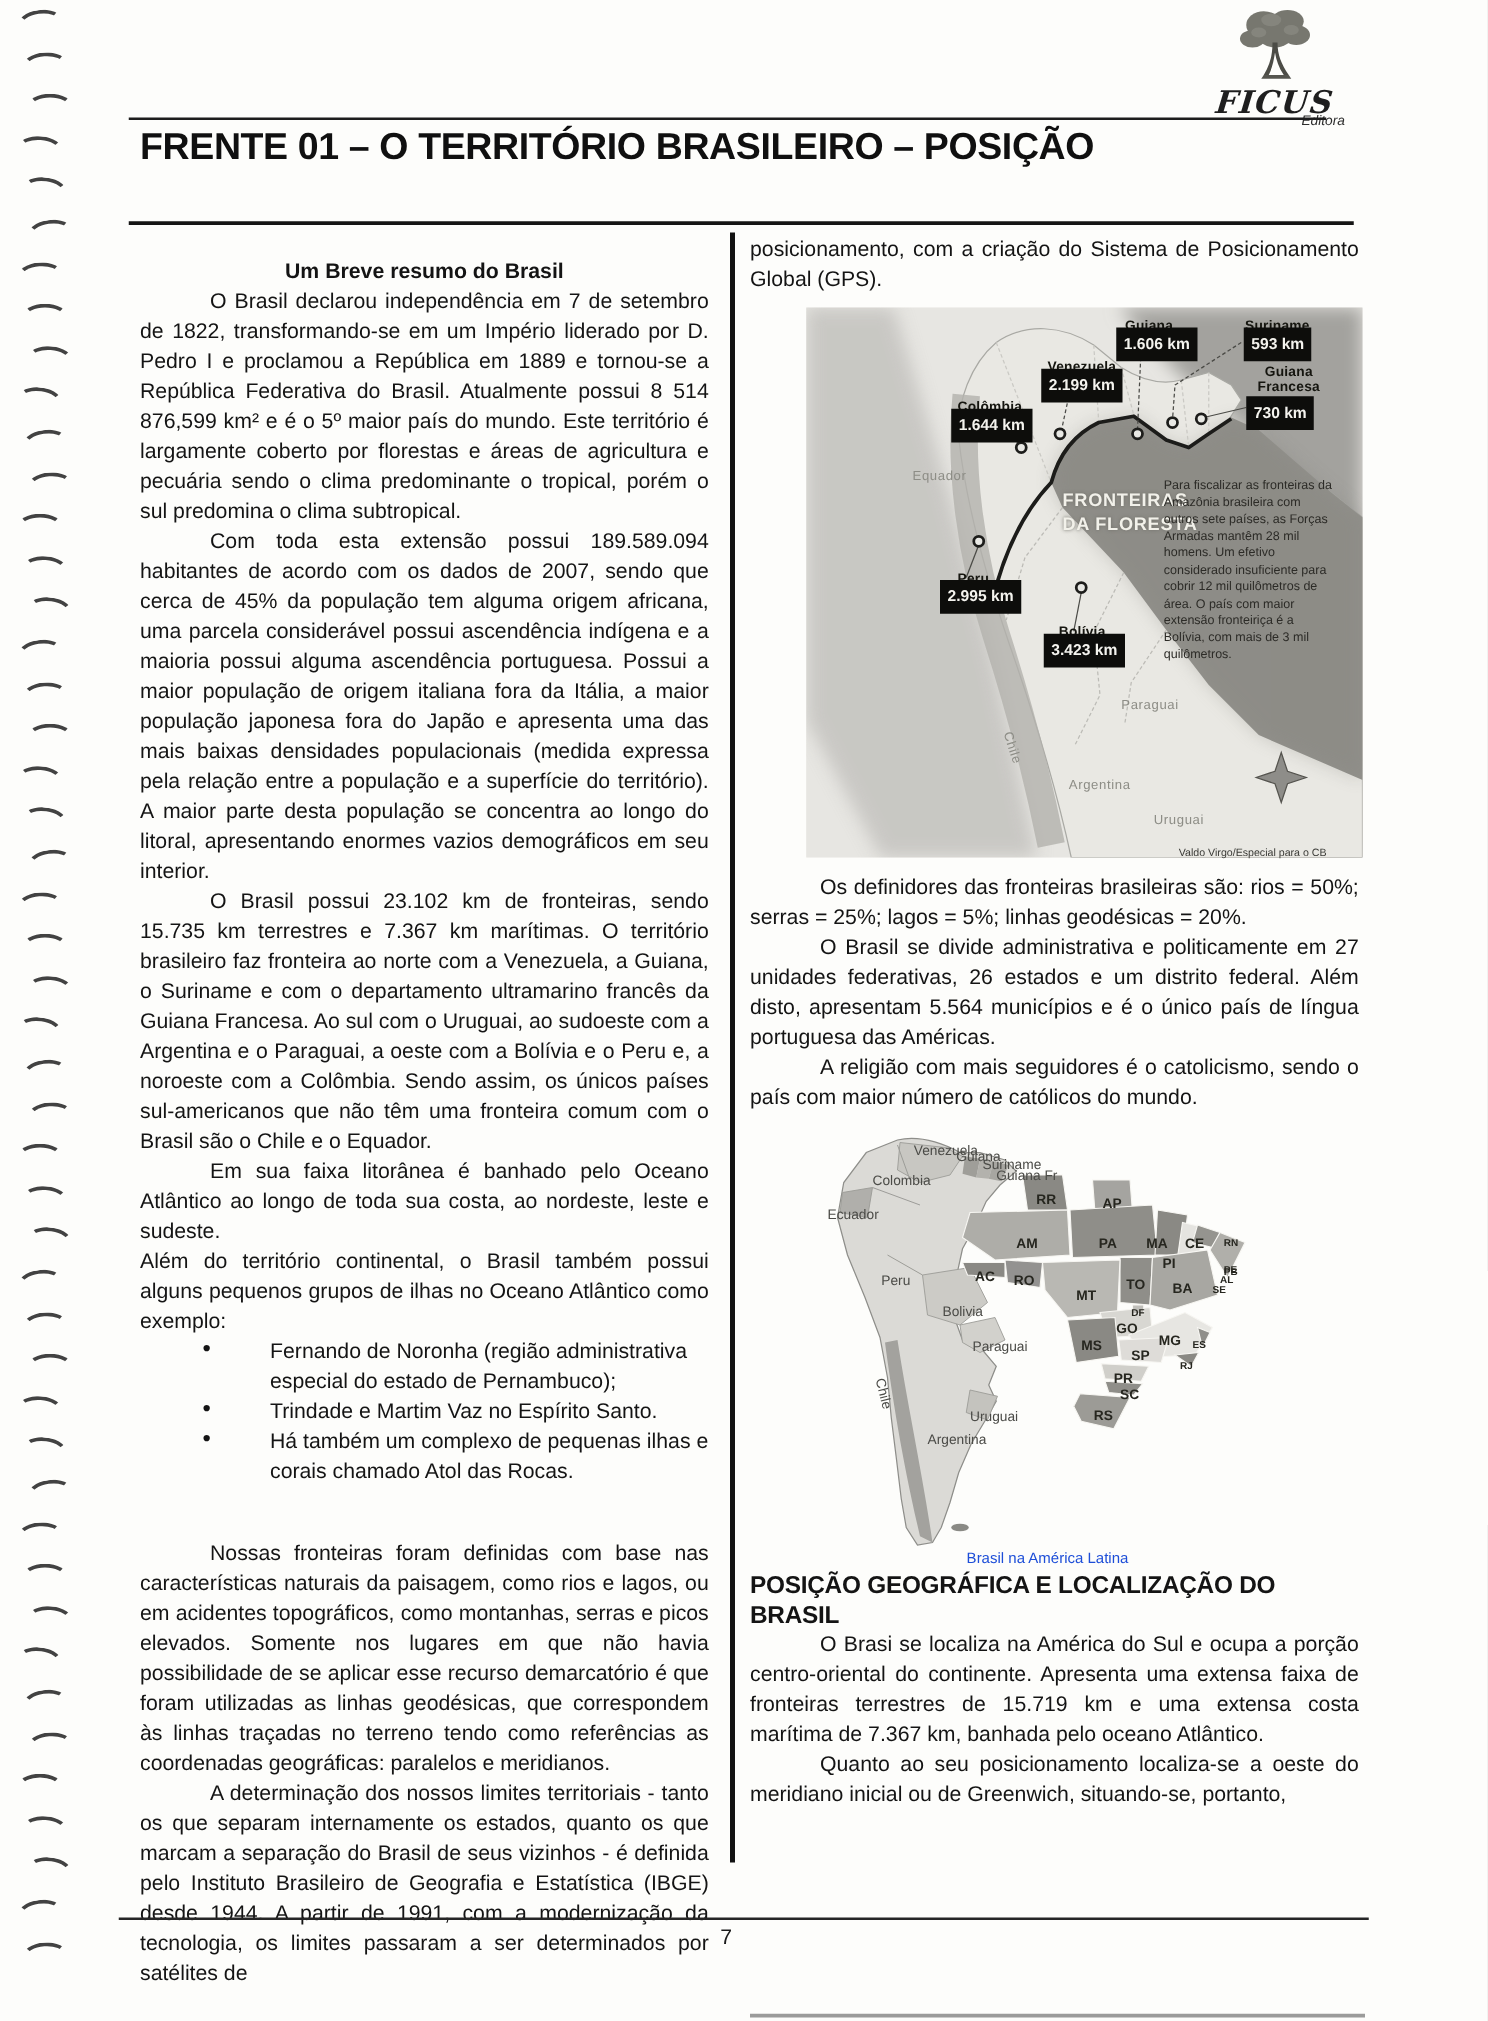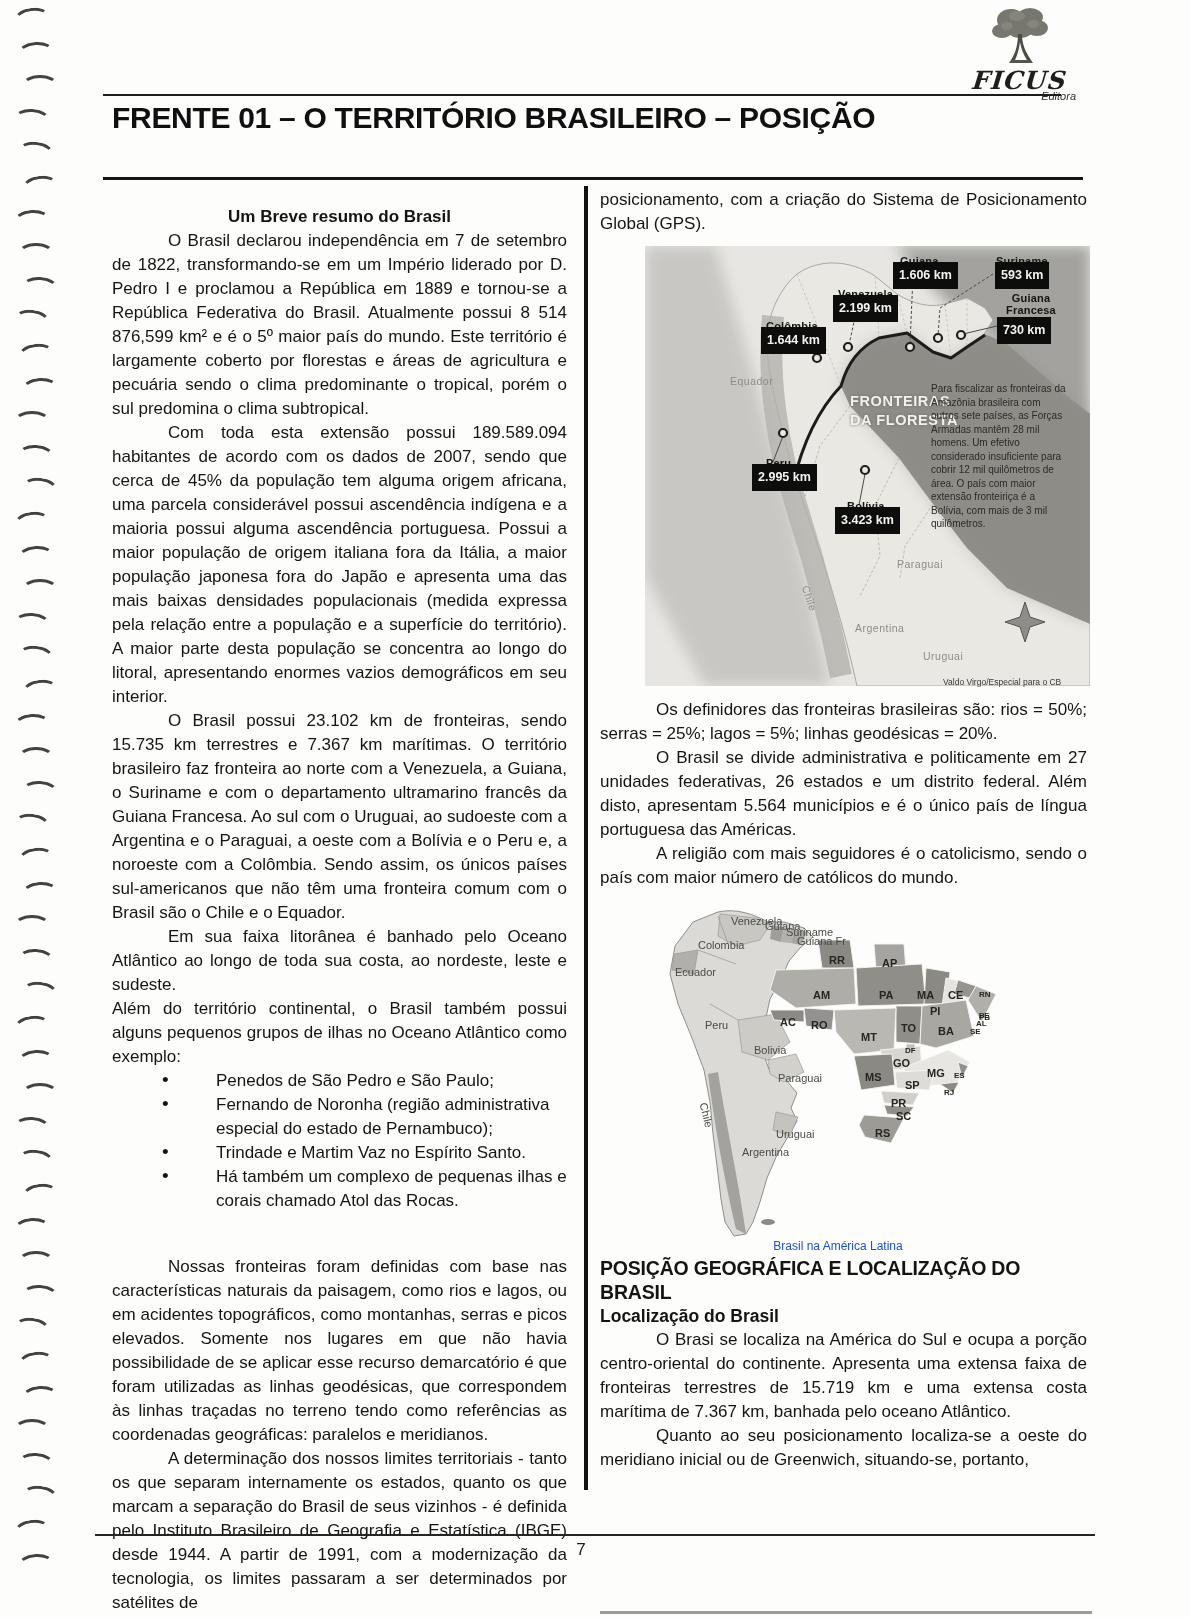--- a/index.html
+++ b/index.html
@@ -141,21 +141,20 @@
   <div class="divider"></div>
 
   <div class="col col-left">
     <p class="subhead">Um Breve resumo do Brasil</p>
     <p class="indent">O Brasil declarou independência em 7 de setembro de 1822, transformando-se em um Império liderado por D. Pedro I e proclamou a República em 1889 e tornou-se a República Federativa do Brasil.  Atualmente possui 8 514 876,599 km² e é o 5º maior país do mundo. Este território é largamente coberto por florestas e áreas de agricultura e pecuária sendo o clima predominante o tropical, porém o sul predomina o clima subtropical.</p>
     <p class="indent">Com toda esta extensão possui 189.589.094 habitantes de acordo com os dados de 2007, sendo que cerca de 45% da população tem alguma origem africana, uma parcela considerável possui ascendência indígena e a maioria possui alguma ascendência portuguesa. Possui a maior população de origem italiana fora da Itália, a maior população japonesa fora do Japão e apresenta uma das mais baixas densidades populacionais (medida expressa pela relação entre a população e a superfície do território). A maior parte desta população se concentra ao longo do litoral, apresentando enormes vazios demográficos em seu interior.</p>
     <p class="indent">O Brasil possui 23.102 km de fronteiras, sendo 15.735 km terrestres e 7.367 km marítimas. O território brasileiro faz fronteira ao norte com a Venezuela, a Guiana, o Suriname e com o departamento ultramarino francês da Guiana Francesa. Ao sul com o Uruguai, ao sudoeste com a Argentina e o Paraguai, a oeste com a Bolívia e o Peru e, a noroeste com a Colômbia. Sendo assim, os únicos países sul-americanos que não têm uma fronteira comum com o Brasil são o Chile e o Equador.</p>
     <p class="indent">Em sua faixa litorânea é banhado pelo Oceano Atlântico ao longo de toda sua costa, ao nordeste, leste e sudeste.</p>
     <p>Além do território continental, o Brasil também possui alguns pequenos grupos de ilhas no Oceano Atlântico como exemplo:</p>
     <ul class="islands">
-      <li>Penedos de São Pedro e São Paulo;</li>
       <li>Fernando de Noronha (região administrativa especial do estado de Pernambuco);</li>
       <li>Trindade e Martim Vaz no Espírito Santo.</li>
       <li>Há também um complexo de pequenas ilhas e corais chamado Atol das Rocas.</li>
     </ul>
     <p class="indent gap-top">Nossas fronteiras foram definidas com base nas características naturais da paisagem, como rios e lagos, ou em acidentes topográficos, como montanhas, serras e picos elevados. Somente nos lugares em que não havia possibilidade de se aplicar esse recurso demarcatório é que foram utilizadas as linhas geodésicas, que correspondem às linhas traçadas no terreno tendo como referências as coordenadas geográficas: paralelos e meridianos.</p>
     <p class="indent">A determinação dos nossos limites territoriais - tanto os que separam internamente os estados, quanto os que marcam a separação do Brasil de seus vizinhos - é definida pelo Instituto Brasileiro de Geografia e Estatística (IBGE) desde 1944. A partir de 1991, com a modernização da tecnologia, os limites passaram a ser determinados por satélites de</p>
   </div>
 
   <div class="col col-right">
     <p>posicionamento, com a criação do Sistema de Posicionamento Global (GPS).</p>
@@ -271,21 +270,21 @@
           <polygon points="266,201 296,203 289,212 269,210" fill="#8f8e89"></polygon>
           <polygon points="246,211 286,214 273,239 247,233 241,221" fill="#9c9b96"></polygon>
         </g>
       </svg>
       <div>
           <span class="m2-country" style="left: 113px; top: 5px;">Venezuela</span>
           <span class="m2-country" style="left: 80px; top: 29px;">Colombia</span>
           <span class="m2-country" style="left: 147px; top: 10px;">Guiana</span>
           <span class="m2-country" style="left: 168px; top: 16px;">Suriname</span>
           <span class="m2-country" style="left: 179px; top: 25px;">Guiana Fr</span>
-          <span class="m2-country" style="left: 57px; top: 56px;">Ecuador</span>
+          <span class="m2-country" style="left: 44px; top: 56px;">Ecuador</span>
           <span class="m2-country" style="left: 87px; top: 109px;">Peru</span>
           <span class="m2-country" style="left: 136px; top: 134px;">Bolivia</span>
           <span class="m2-country" style="left: 160px; top: 162px;">Paraguai</span>
           <span class="m2-country m2-rot" style="left: 97px; top: 196px;">Chile</span>
           <span class="m2-country" style="left: 124px; top: 236px;">Argentina</span>
           <span class="m2-country" style="left: 158px; top: 218px;">Uruguai</span>
           <span class="m2-state" style="left: 211px; top: 44px;">RR</span>
           <span class="m2-state" style="left: 264px; top: 47px;">AP</span>
           <span class="m2-state" style="left: 195px; top: 79px;">AM</span>
           <span class="m2-state" style="left: 261px; top: 79px;">PA</span>
@@ -310,21 +309,20 @@
           <span class="m2-state" style="left: 287px; top: 169px;">SP</span>
           <span class="m2-state sm" style="left: 326px; top: 177px;">RJ</span>
           <span class="m2-state" style="left: 273px; top: 187px;">PR</span>
           <span class="m2-state" style="left: 278px; top: 200px;">SC</span>
           <span class="m2-state" style="left: 257px; top: 217px;">RS</span>
         </div>
       <div class="m2-caption">Brasil na América Latina</div>
     </div>
 
     <p class="sechead">POSIÇÃO GEOGRÁFICA E LOCALIZAÇÃO DO BRASIL</p>
-    <p class="subhead2">Localização do Brasil</p>
     <p class="indent">O Brasi se localiza  na América do Sul e ocupa a porção centro-oriental do continente. Apresenta uma extensa faixa de fronteiras terrestres  de 15.719 km  e  uma extensa costa marítima de 7.367 km, banhada pelo oceano Atlântico.</p>
     <p class="indent">Quanto ao seu posicionamento  localiza-se a oeste do meridiano inicial ou de Greenwich, situando-se, portanto,</p>
   </div>
 
   <div class="rule-footer"></div>
   <div class="page-num">7</div>
   <div class="edge-line"></div>
 
 </div>
 

